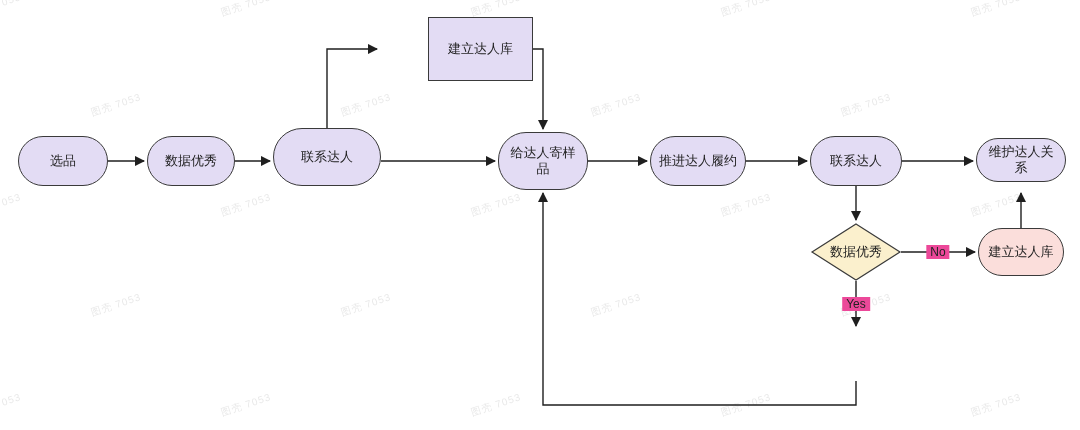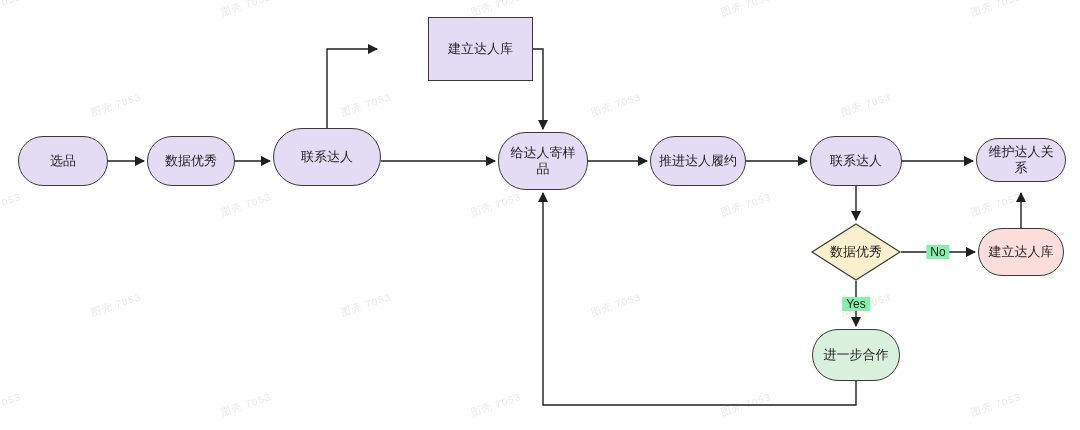--- a/index.html
+++ b/index.html
@@ -31,21 +31,21 @@
   .rect{background:var(--node-purple,#e3dcf4);border-radius:0;margin-left:48px;}
   .diamond-wrap{position:absolute;z-index:3;}
   .diamond-wrap svg{position:absolute;inset:0;overflow:visible;}
   .diamond-shape{fill:var(--node-yellow,#fbf0cd);stroke:#3a3a3a;stroke-width:1.2;}
   .diamond-label{
     position:absolute;inset:0;display:flex;align-items:center;justify-content:center;
     font-size:13px;color:#1d1d1d;
   }
   .edge-label{
     position:absolute;z-index:4;transform:translate(-50%,-50%);
-    background:#86efac;padding:0 4px;font-size:12px;color:#222;
+    background:#ec4899;padding:0 4px;font-size:12px;color:#222;
   }
 </style>
 </head>
 <body>
 
 <div id="canvas">
 
   <div id="wm-layer">
       <span class="wm" style="left: -30px; top: -2px;">图壳 7053</span>
       <span class="wm" style="left: 220px; top: -2px;">图壳 7053</span>
@@ -114,15 +114,14 @@
 
   <div class="diamond-wrap" style="left:811px;top:223px;width:90px;height:58px">
     <svg width="90" height="58" viewBox="0 0 90 58">
       <polygon class="diamond-shape" points="45,1 89,29 45,57 1,29"></polygon>
     </svg>
     <div class="diamond-label">数据优秀</div>
   </div>
 
   <div class="node pink" style="left:978px;top:228px;width:86px;height:48px;border-radius:24px">建立达人库</div>
 
-  <div class="node green" style="left:812px;top:329px;width:88px;height:52px;border-radius:26px">进一步合作</div>
 
 </div>
 
 </body></html>

